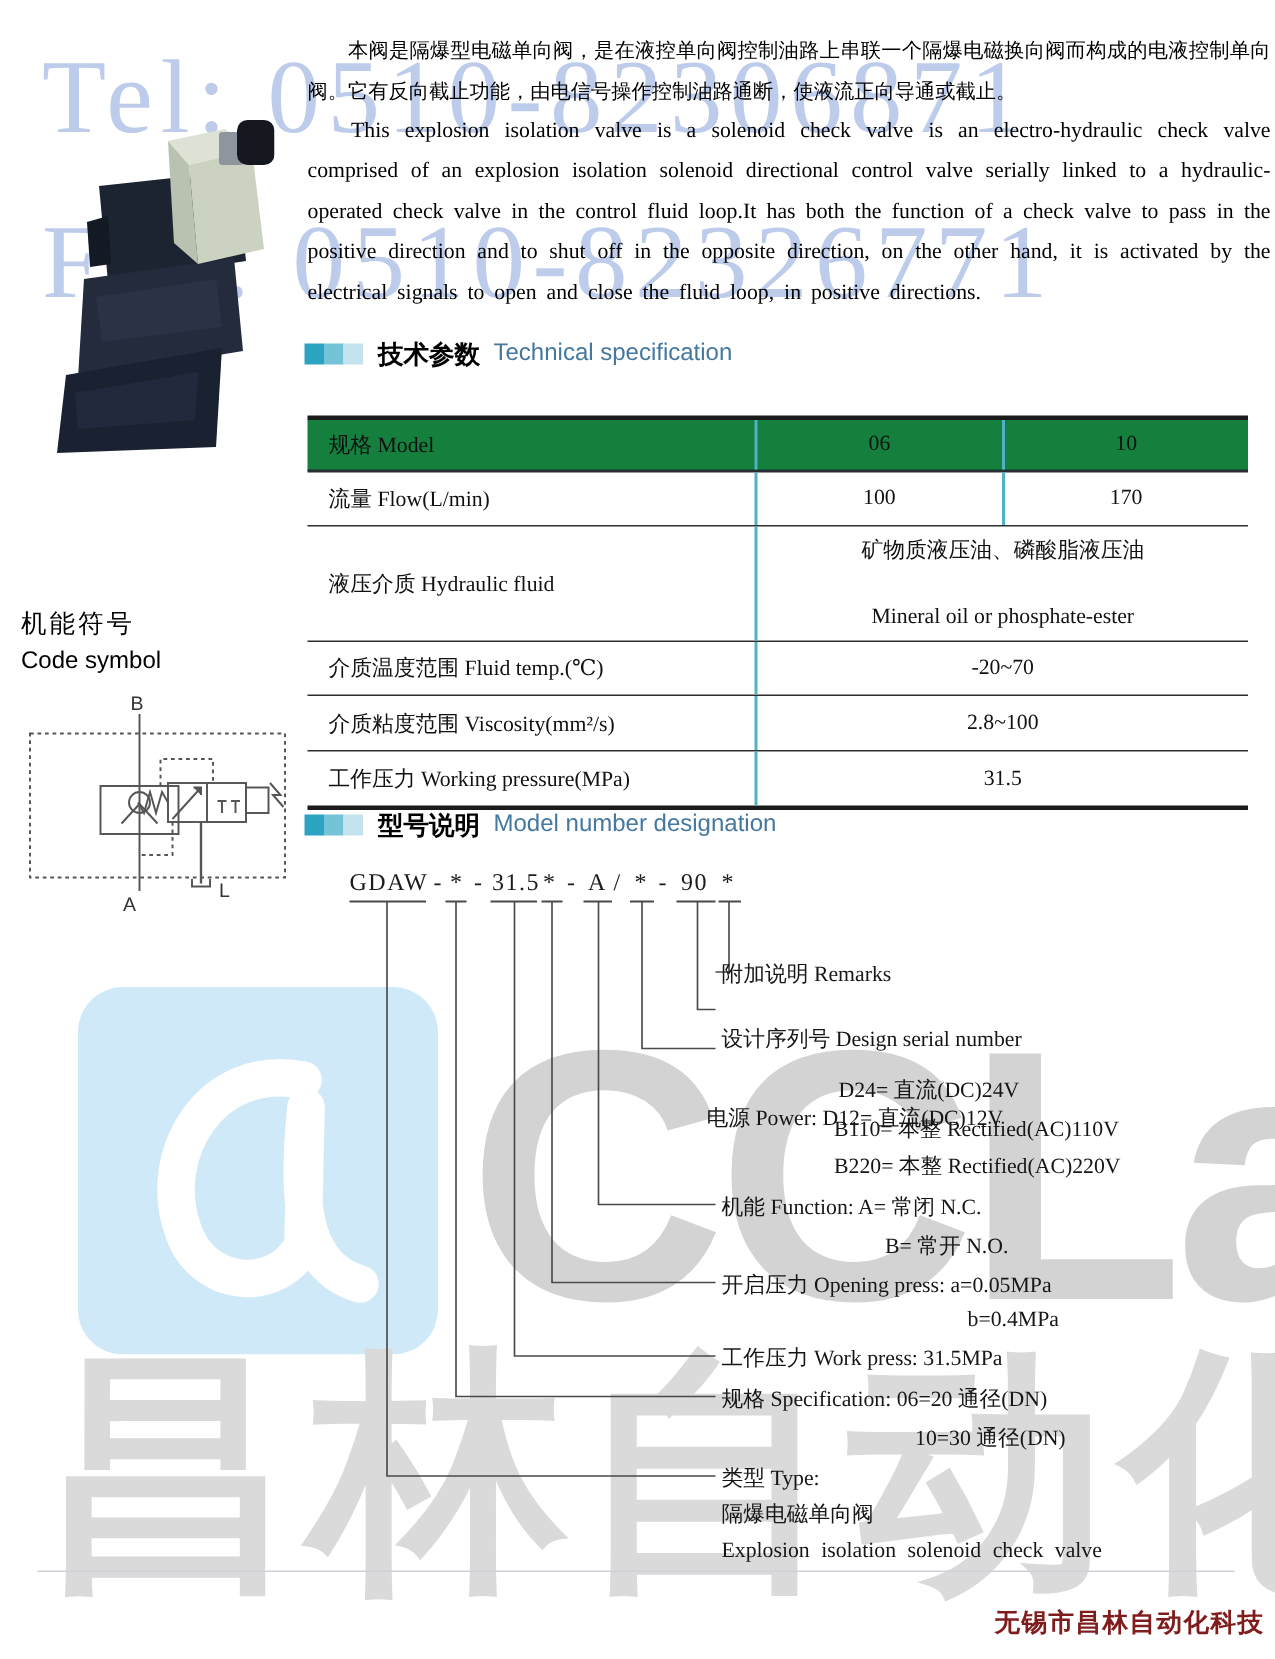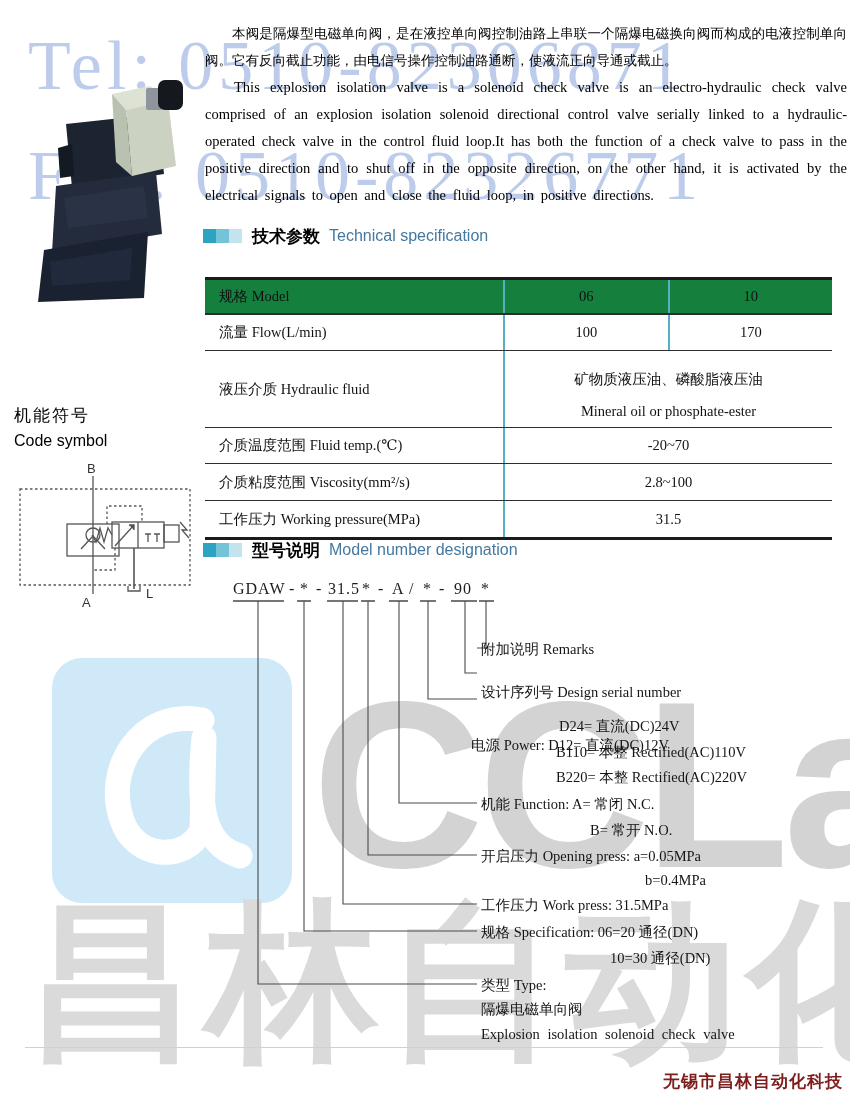--- a/index.html
+++ b/index.html
@@ -32,21 +32,21 @@
   .spec-table{position:absolute;left:205px;top:277px;width:627px;
               border-top:3px solid #1b1b1b;border-bottom:3px solid #1b1b1b;
               font-size:14.5px;}
   .t-row{display:flex;border-top:1px solid #2e2e2e;align-items:stretch;}
   .t-row:first-child{border-top:none;}
   .t-row.hdr{background:#15803d;border-bottom:1.5px solid #1f3038;}
   .t-label{width:300px;box-sizing:border-box;padding-left:14px;display:flex;align-items:center;
            border-right:2px solid #53b1c6;}
   .t-val{flex:1;display:flex;align-items:center;justify-content:center;text-align:center;}
   .t-val + .t-val{border-left:2px solid #53b1c6;}
-  .t-fluid{flex-direction:column;justify-content:flex-end;line-height:32px;}
+  .t-fluid{flex-direction:column;justify-content:space-between;line-height:32px;}
   .h33{min-height:33px;} .h35{min-height:35px;} .h76{min-height:76px;}
   .h36{min-height:36px;} .h37{min-height:37px;}
   
   .code-zh{position:absolute;left:14px;top:404px;font-size:17px;color:#000;letter-spacing:2px;}
   .code-en{position:absolute;left:14px;top:432px;font-family:"Liberation Sans","DejaVu Sans",sans-serif;
            font-weight:normal;font-size:16px;color:#000;}
   
   .tok{position:absolute;top:580px;font-size:16px;color:#1c1c1c;letter-spacing:1px;}
   .mlabel{position:absolute;font-size:14.5px;color:#161616;white-space:nowrap;}
   

